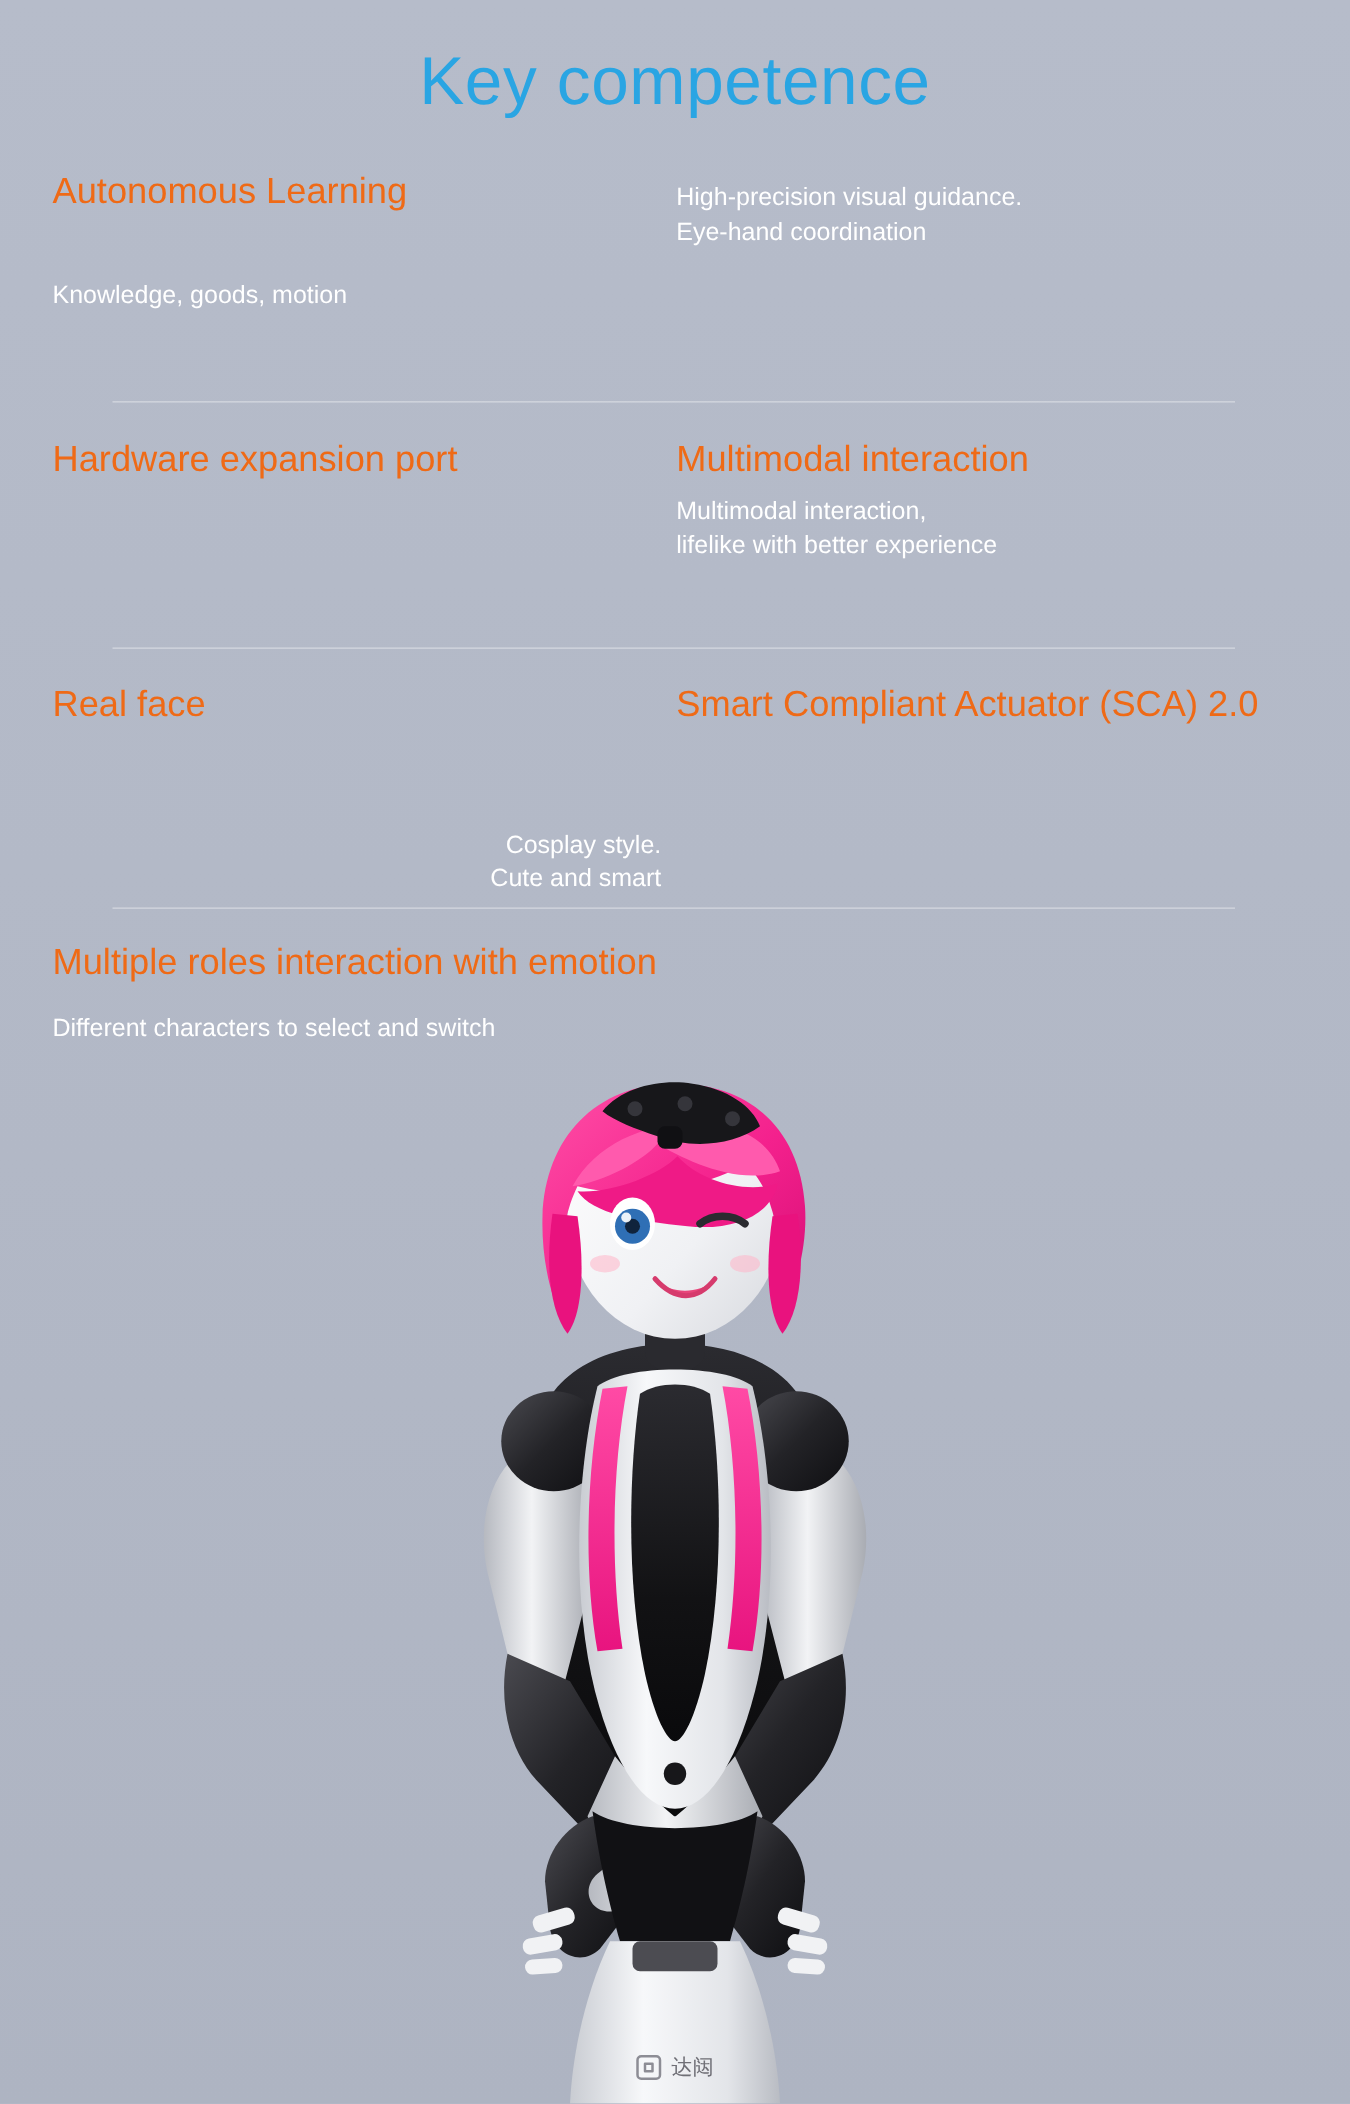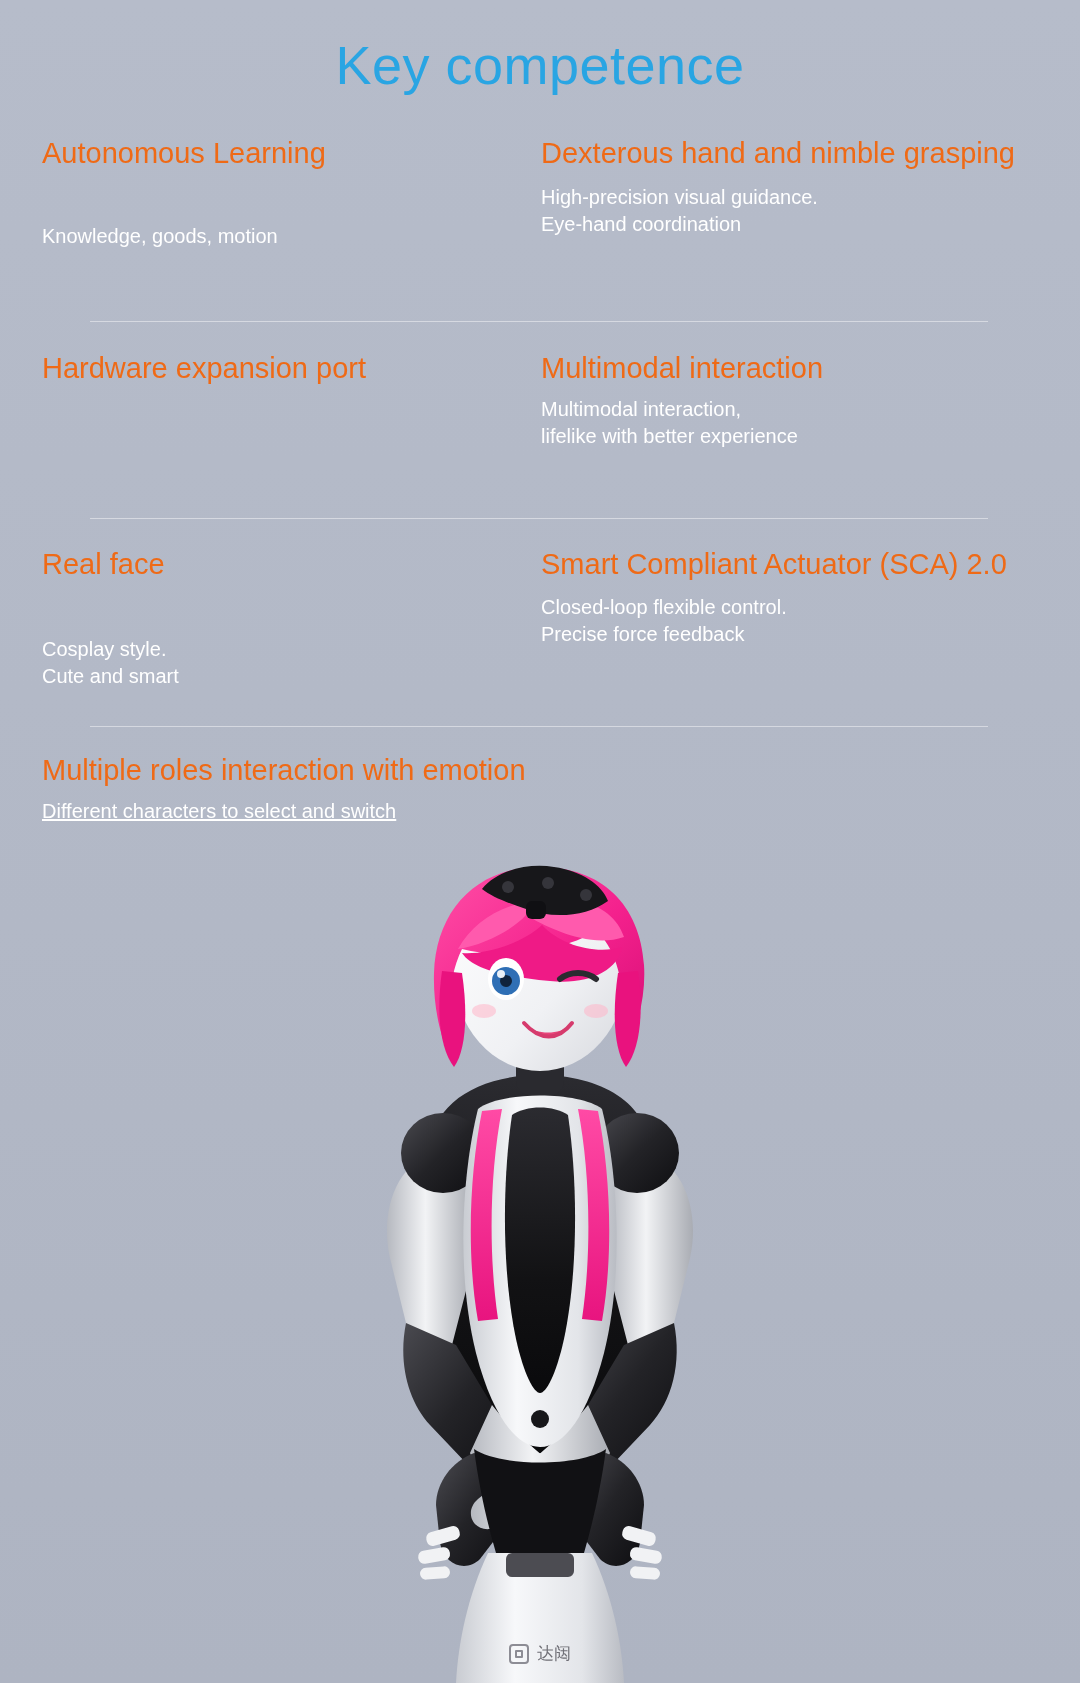--- a/index.html
+++ b/index.html
@@ -74,26 +74,26 @@
   
   .row1 { height: 188px; }
   .row1 .feature-title { margin-bottom: 0; }
   .row1 .left .feature-desc { margin-top: 50px; }
   .row1 .right .feature-desc { margin-top: 11px; }
 
   .row2 { height: 170px; padding-top: 27px; }
   .row2 .feature-desc { margin-top: 8px; }
 
   .row3 { height: 182px; padding-top: 26px; }
-  .row3 .left .feature-desc { margin-top: 52px; }
+  .row3 .left .feature-desc { margin-top: 79px; text-align: right; }
   .row3 .right .feature-desc { margin-top: 10px; }
 
   .row4 { padding-top: 24px; }
   .row4 .feature-cell { width: 100%; }
-  .row4 .feature-desc { margin-top: 8px; text-decoration: underline; }
+  .row4 .feature-desc { margin-top: 20px; }
 
   
   .robot-wrap {
     position: absolute;
     left: 0;
     right: 0;
     bottom: 0;
     height: 830px;
   }
   .robot {
@@ -143,22 +143,20 @@
   <h1 class="page-title">Key competence</h1>
 
   <div class="features">
 
     <div class="feature-row row1">
       <div class="feature-cell left">
         <p class="feature-title">Autonomous Learning</p>
         <p class="feature-desc">Knowledge, goods, motion</p>
       </div>
       <div class="feature-cell right">
-        <p class="feature-title">Dexterous hand
-and nimble grasping</p>
         <p class="feature-desc">High-precision visual guidance.
 Eye-hand coordination</p>
       </div>
       <div class="divider-line"></div>
     </div>
 
     <div class="feature-row row2">
       <div class="feature-cell left">
         <p class="feature-title">Hardware expansion port</p>
       </div>
@@ -172,22 +170,20 @@
 
     <div class="feature-row row3">
       <div class="feature-cell left">
         <p class="feature-title">Real face</p>
         <p class="feature-desc">Cosplay style.
 Cute and smart</p>
       </div>
       <div class="feature-cell right">
         <p class="feature-title">Smart Compliant
 Actuator (SCA) 2.0</p>
-        <p class="feature-desc">Closed-loop flexible control.
-Precise force feedback</p>
       </div>
       <div class="divider-line"></div>
     </div>
 
     <div class="feature-row row4">
       <div class="feature-cell">
         <p class="feature-title">Multiple roles interaction with emotion</p>
         <p class="feature-desc">Different characters to select and switch</p>
       </div>
     </div>

